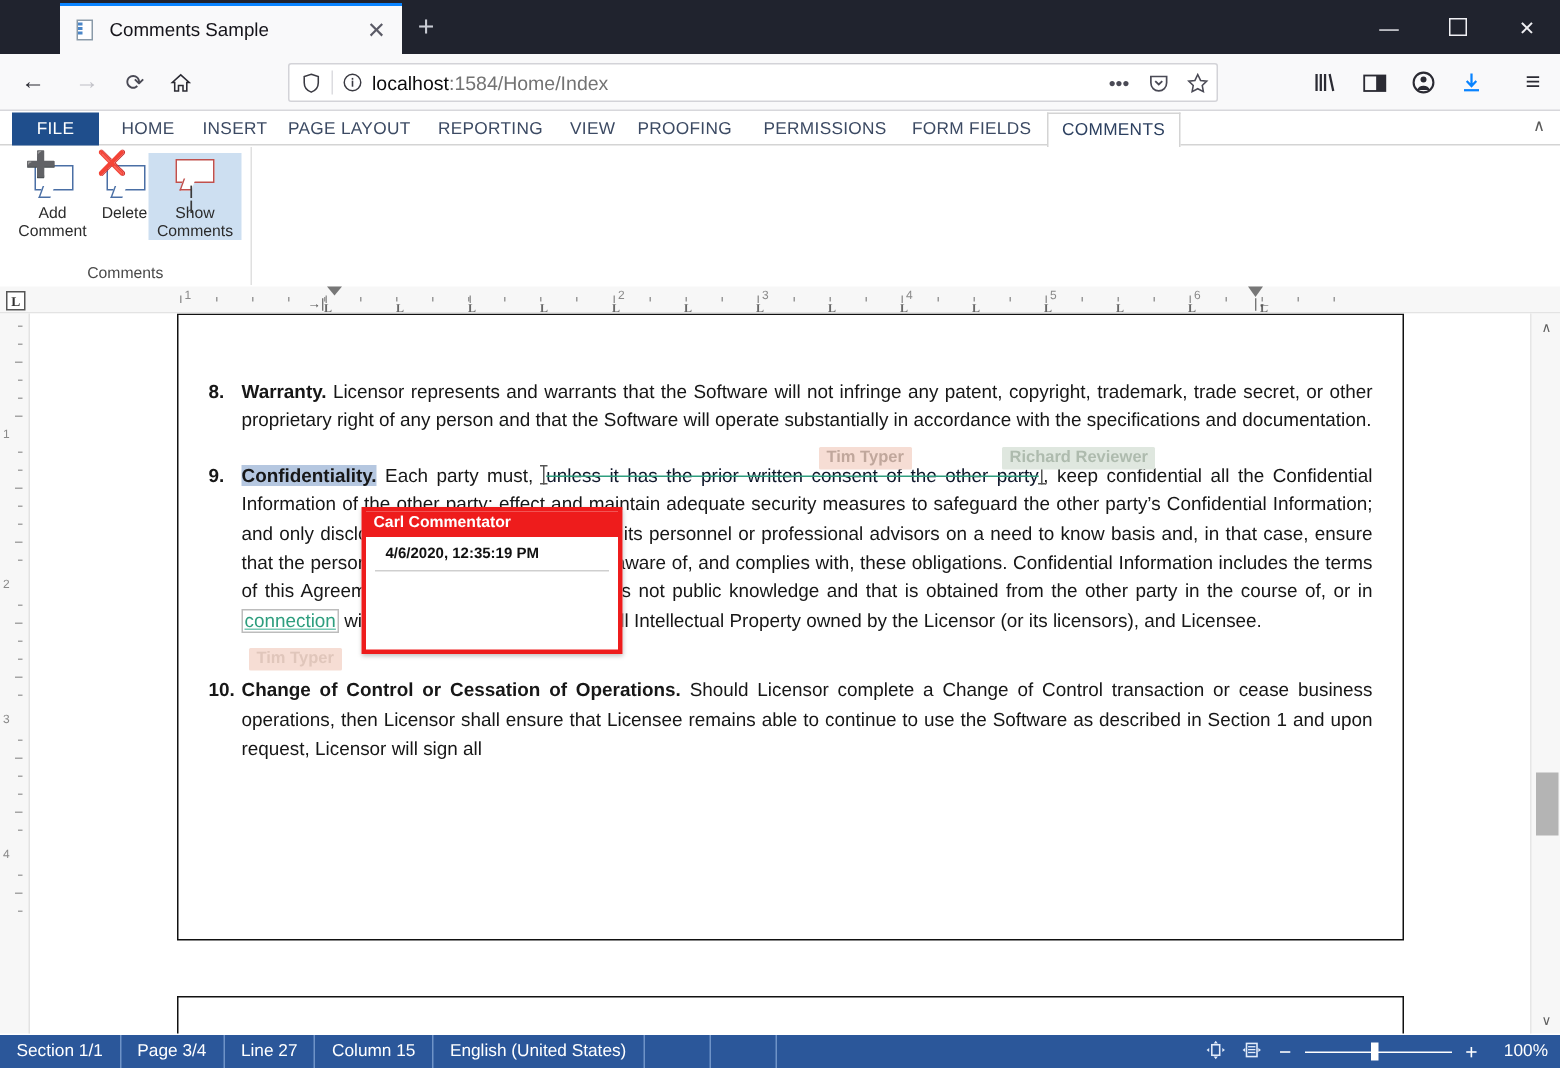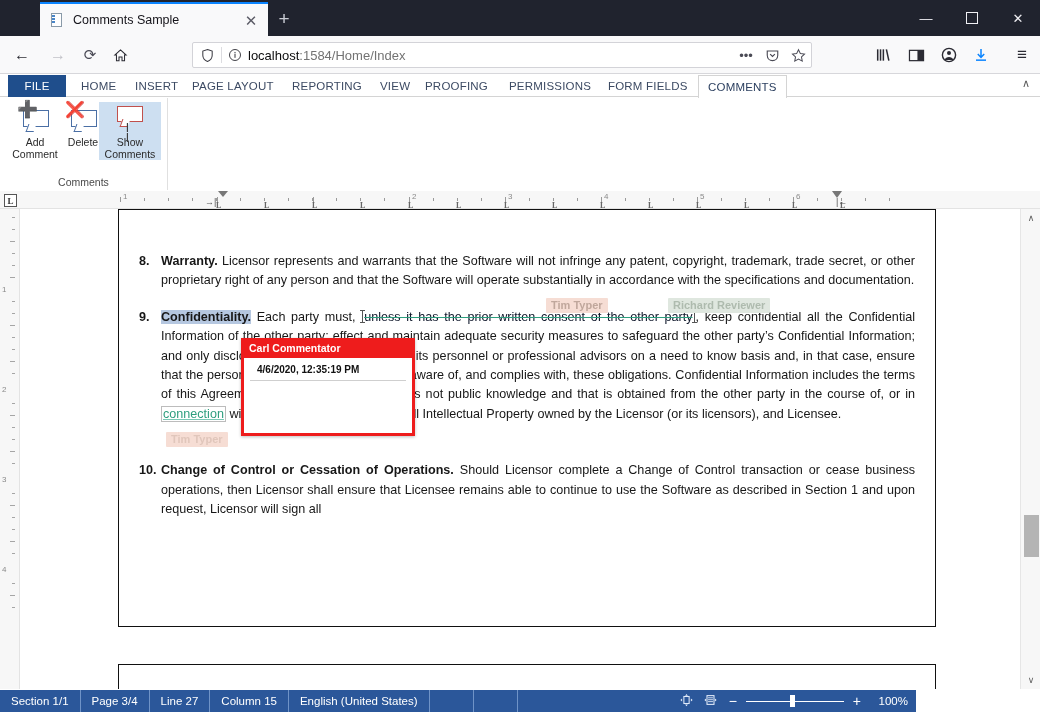--- a/index.html
+++ b/index.html
@@ -237,21 +237,21 @@
     text-align: justify;
   }
   .para .num {
     position:absolute; left: 20px; top: 0; font-weight: bold; width: 22px;
   }
   .para .bodytext { display:block; margin-left: 42px; margin-right: 20px; }
   .para b { font-weight: bold; }
 
   #p8 { margin-top: 20px; }
   #p9 { margin-top: 17px; }
-  #p10 { margin-top: 37px; }
+  #p10 { margin-top: 27px; }
 
   .hl-blue { background:#b5c7e0; }
   .strike-green {
     color:#0f172a; text-decoration: line-through;
     text-decoration-color:#2e9e7e;
   }
   .ins-green { color:#2e9e7e; text-decoration: underline; text-decoration-color:#79c8b4; }
   .ins-box { border:1px solid #bcbcbc; padding:0 1px; }
   .caret-mark {
     display:inline-block; width:1px; height:13px; background:#555;
@@ -299,21 +299,21 @@
   }
   #sb-up { top:0; }
   #sb-down { bottom:0; }
   #sb-thumb {
     position:absolute; left:3px; top: 306px; width: 15px; height: 42px;
     background: #b4b4b4;
   }
 
   
   #statusbar {
-    position:absolute; bottom:0; left:0; width:916px; height: 22px;
+    position:absolute; bottom:0; left:0; width:1040px; height: 22px;
     background: #2b579a; color:#ffffff; font-size: 11.5px;
     display:flex; align-items:center;
   }
   .sb-cell {
     height: 22px; display:flex; align-items:center; padding: 0 11px;
     border-right: 1px solid #6f93c7; white-space:nowrap;
   }
   .sb-cell.empty { width: 44px; padding:0; }
   #sb-right {
     position:absolute; right: 8px; top:0; height:22px;

